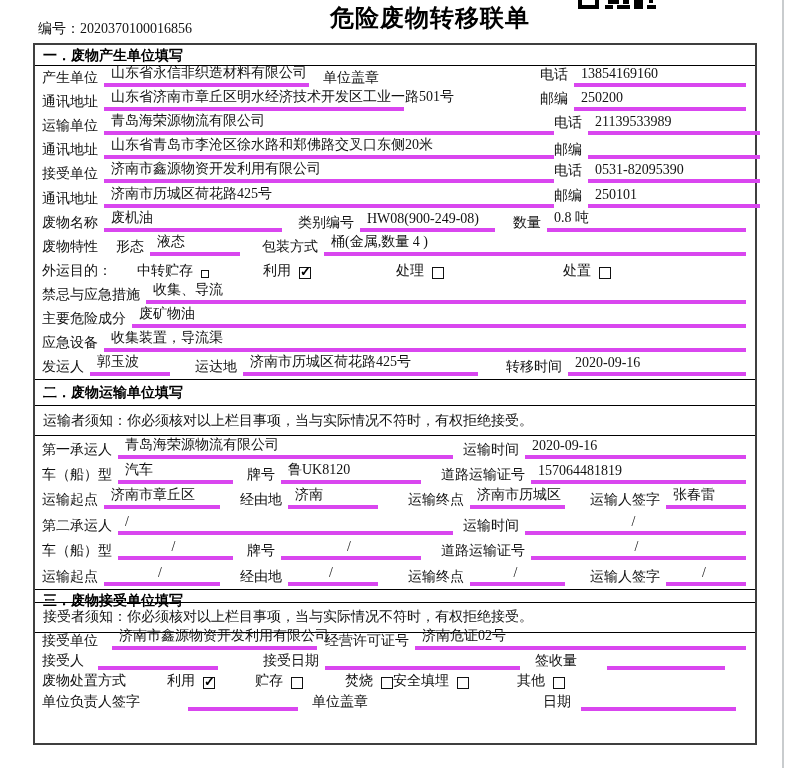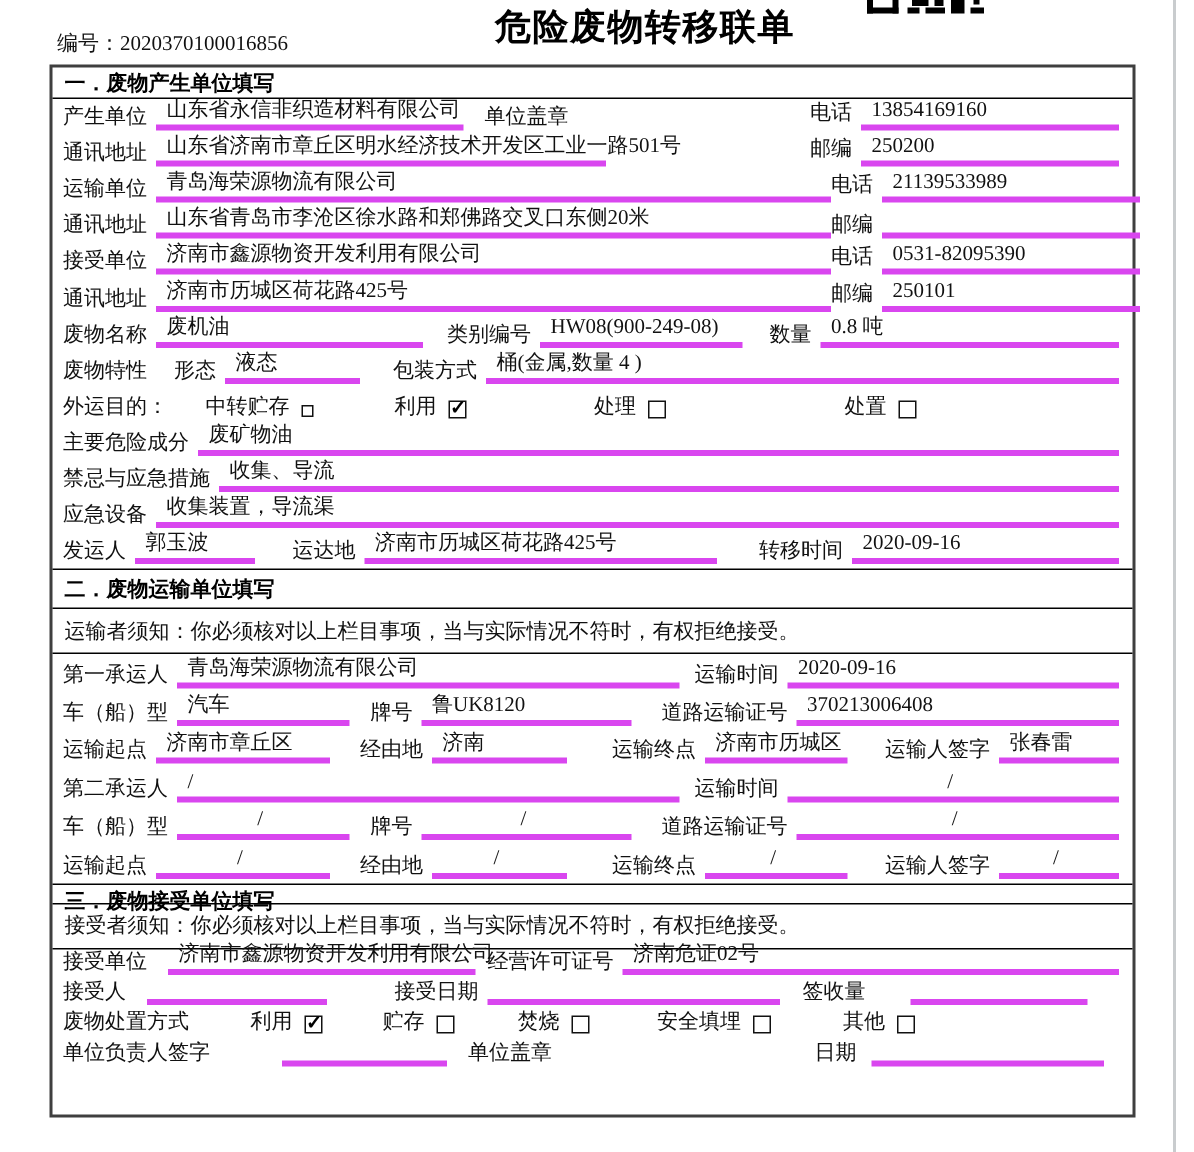--- a/index.html
+++ b/index.html
@@ -155,27 +155,27 @@
     <span class="cb cb-sm"></span>
     <span class="lbl" style="margin-left:54px">利用</span>
     <span class="cb checked"></span>
     <span class="lbl" style="margin-left:85px">处理</span>
     <span class="cb"></span>
     <span class="lbl" style="margin-left:119px">处置</span>
     <span class="cb"></span>
   </div>
 
   <div class="frow r1">
+    <span class="lbl">禁忌与应急措施</span>
+    <span class="uv fx">收集、导流</span>
+  </div>
+
+  <div class="frow r1">
     <span class="lbl">主要危险成分</span>
     <span class="uv fx">废矿物油</span>
-  </div>
-
-  <div class="frow r1">
-    <span class="lbl">禁忌与应急措施</span>
-    <span class="uv fx">收集、导流</span>
   </div>
 
   <div class="frow r1">
     <span class="lbl">应急设备</span>
     <span class="uv fx">收集装置，导流渠</span>
   </div>
 
   <div class="frow r1">
     <span class="lbl">发运人</span>
     <span class="uv w80">郭玉波</span>
@@ -194,21 +194,21 @@
     <span class="lbl" style="margin-left:10px">运输时间</span>
     <span class="uv fx">2020-09-16</span>
   </div>
 
   <div class="frow r2">
     <span class="lbl">车（船）型</span>
     <span class="uv w115">汽车</span>
     <span class="lbl" style="margin-left:14px">牌号</span>
     <span class="uv w140">鲁UK8120</span>
     <span class="lbl" style="margin-left:20px">道路运输证号</span>
-    <span class="uv fx">370213006408</span>
+    <span class="uv fx">157064481819</span>
   </div>
 
   <div class="frow r2">
     <span class="lbl">运输起点</span>
     <span class="uv w116">济南市章丘区</span>
     <span class="lbl" style="margin-left:20px">经由地</span>
     <span class="uv w90">济南</span>
     <span class="lbl" style="margin-left:30px">运输终点</span>
     <span class="uv w95">济南市历城区</span>
     <span class="lbl" style="margin-left:25px">运输人签字</span>
@@ -262,21 +262,21 @@
   </div>
 
   <div class="frow r3">
     <span class="lbl">废物处置方式</span>
     <span class="lbl" style="margin-left:41px">利用</span>
     <span class="cb checked"></span>
     <span class="lbl" style="margin-left:40px">贮存</span>
     <span class="cb"></span>
     <span class="lbl" style="margin-left:42px">焚烧</span>
     <span class="cb"></span>
-    <span class="lbl" style="margin-left:45px">安全填埋</span>
+    <span class="lbl" style="">安全填埋</span>
     <span class="cb"></span>
     <span class="lbl" style="margin-left:48px">其他</span>
     <span class="cb"></span>
   </div>
 
   <div class="frow r3">
     <span class="lbl">单位负责人签字</span>
     <span class="uv w110" style="margin-left:48px"></span>
     <span class="lbl" style="margin-left:14px">单位盖章</span>
     <span class="lbl" style="margin-left:175px">日期</span>

